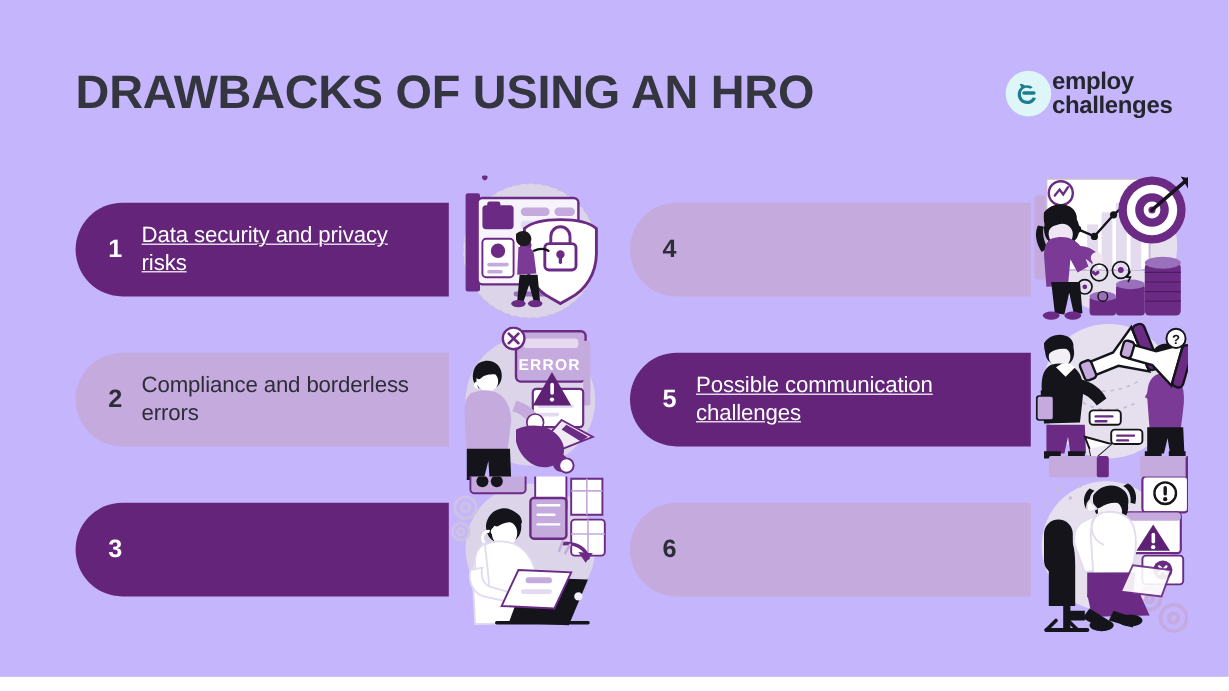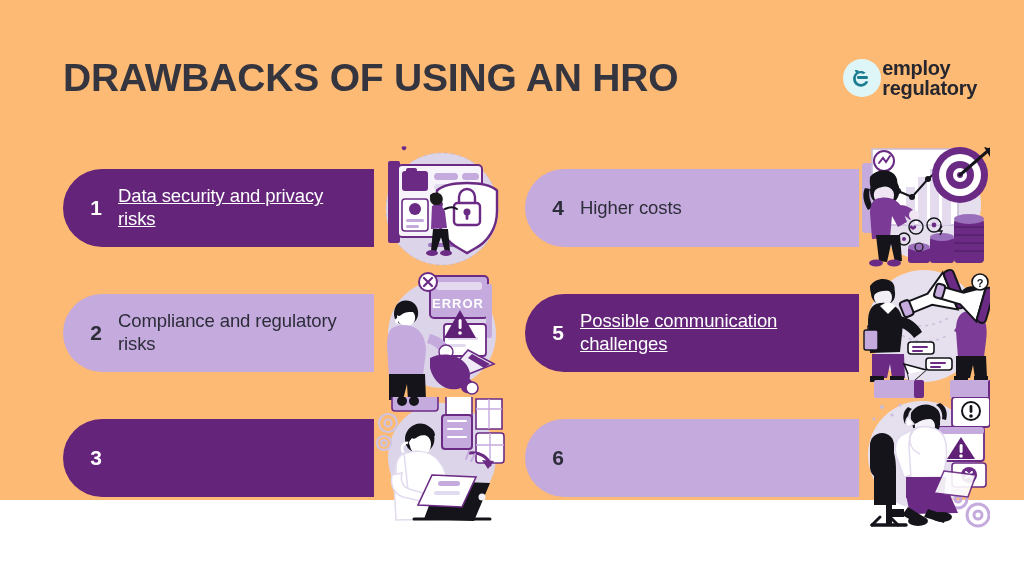--- a/index.html
+++ b/index.html
@@ -3,21 +3,21 @@
 <meta charset="utf-8">
 <title>Drawbacks of Using an HRO</title>
 <style>
   * { margin:0; padding:0; box-sizing:border-box; }
   html, body {
     width:1024px; height:576px;
     background:#ffffff;
     font-family:"Liberation Sans", sans-serif;
     overflow:hidden;
   }
-  .canvas { position:relative; width:1024px; height:500px; background:#fdba74; }
+  .canvas { position:relative; width:1024px; height:564px; background:#c4b5fd; }
 
   
   .page-title {
     position:absolute; left:63px; top:58px;
     font-size:39px; font-weight:700; letter-spacing:-0.2px;
     color:#35353F; line-height:1.05; white-space:nowrap;
   }
   .logo { position:absolute; right:47px; top:58px; display:flex; align-items:center; }
   .logo-mark { width:40px; height:40px; position:relative; flex:0 0 auto; }
   .logo-words { display:flex; flex-direction:column; line-height:1.02; }
@@ -77,21 +77,21 @@
     <div class="logo-mark">
       <svg viewBox="0 0 40 40">
         <circle cx="20" cy="20" r="19" fill="#DEF6F7"></circle>
         <path d="M26.4 23.6c-1.2 3.1-4.1 5.1-7.4 5.1-4.5 0-7.9-3.4-7.9-7.9 0-4.4 3.3-7.8 7.7-7.8 2 0 3.6.6 4.8 1.7l-2 1.3c-1-.6-1.9-.8-2.9-.8-2.8 0-4.9 2.2-4.9 5.4 0 3.1 2.1 5.4 5.1 5.4 2 0 3.7-1 4.6-2.8z" fill="#1B7C92"></path>
         <path d="M24.6 20.9h-8.3c-.8 0-1.4-.6-1.4-1.4s.6-1.4 1.4-1.4h8.3c.8 0 1.4.6 1.4 1.4s-.6 1.4-1.4 1.4z" fill="#1B7C92"></path>
         <path d="M12.8 12.1c1.5-.4 3.2.1 4.3 1.2l-2.4 1.8c-.9-.8-1.6-1.5-1.9-3z" fill="#1B7C92"></path>
       </svg>
     </div>
     <div class="logo-words">
       <span>employ</span>
-      <span>regulatory</span>
+      <span>challenges</span>
     </div>
   </div>
 
   <div class="item" id="row1">
     <div class="bar dark">
       <div class="num">1</div>
       <div class="label">Data security and privacy risks</div>
     </div>
     <div class="art">
       <svg viewBox="0 0 134 130">
@@ -124,21 +124,21 @@
         <ellipse cx="60" cy="110" rx="6" ry="3" fill="#6B2B85"></ellipse>
         <ellipse cx="74" cy="110" rx="6" ry="3" fill="#6B2B85"></ellipse>
         <path d="M73 66c4-2 9-2 12 0" stroke="#14141A" stroke-width="2" fill="none" stroke-linecap="round"></path>
       </svg>
     </div>
   </div>
 
   <div class="item" id="row2">
     <div class="bar light">
       <div class="num">2</div>
-      <div class="label">Compliance and regulatory risks</div>
+      <div class="label">Compliance and borderless errors</div>
     </div>
     <div class="art">
       <svg viewBox="0 0 134 134">
         <circle cx="70" cy="62" r="54" fill="#DCD4E8"></circle>
         <rect x="58" y="4" width="58" height="42" rx="4" fill="#C5AADE" stroke="#6B2B85" stroke-width="2"></rect>
         <rect x="64" y="10" width="46" height="8" rx="3" fill="#fff" opacity="0.55"></rect>
         <text x="86" y="36" font-family="Liberation Sans, sans-serif" font-size="13" font-weight="700" fill="#FFFFFF" text-anchor="middle" letter-spacing="1">ERROR</text>
         <circle cx="56" cy="10" r="9" fill="#fff" stroke="#6B2B85" stroke-width="2"></circle>
         <path d="M52 6l8 8M60 6l-8 8" stroke="#6B2B85" stroke-width="2.2" stroke-linecap="round"></path>
         <rect x="114" y="12" width="6" height="54" rx="2" fill="#C5AADE"></rect>
@@ -206,21 +206,20 @@
         <circle cx="110" cy="100" r="3.5" fill="#F2EFF7"></circle>
         <path d="M42 122h76" stroke="#14141A" stroke-width="3" stroke-linecap="round"></path>
         <path d="M94 62l3-8M99 64l4-7" stroke="#C5AADE" stroke-width="2" stroke-linecap="round"></path>
       </svg>
     </div>
   </div>
 
   <div class="item" id="row4">
     <div class="bar light">
       <div class="num">4</div>
-      <div class="label">Higher costs</div>
     </div>
     <div class="art">
       <svg viewBox="0 0 134 130">
         <circle cx="70" cy="62" r="55" fill="#E6E0EE"></circle>
         <rect x="6" y="20" width="14" height="70" rx="3" fill="#C5AADE"></rect>
         <path d="M16 6h86v76H16z" fill="#FFFFFF" stroke="#C7BCDA" stroke-width="1.6"></path>
         <g fill="#E4DCEE">
           <rect x="50" y="44" width="9" height="38"></rect>
           <rect x="62" y="34" width="9" height="48"></rect>
           <rect x="74" y="26" width="9" height="56"></rect>

